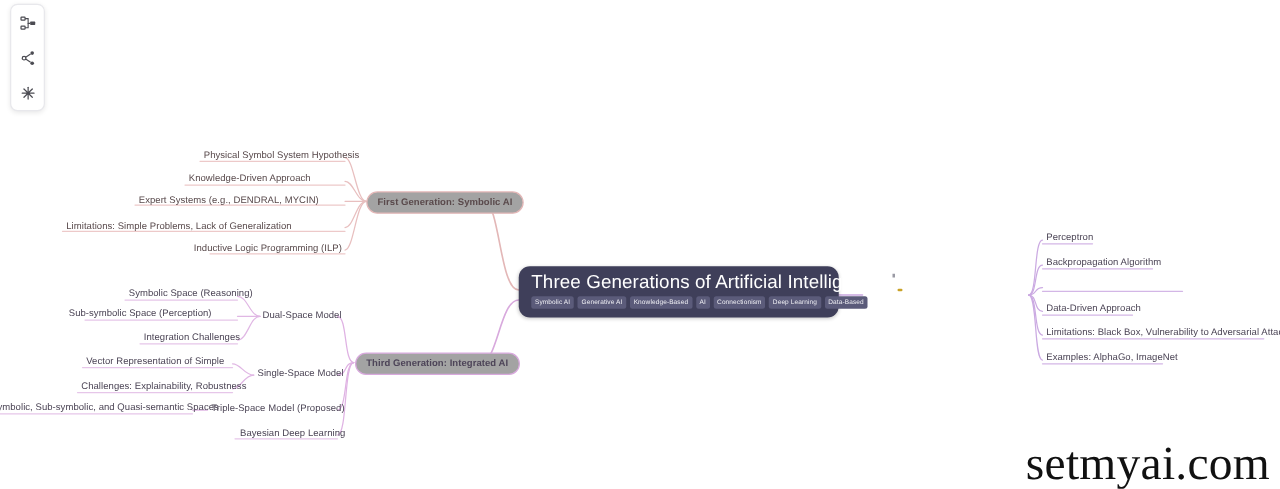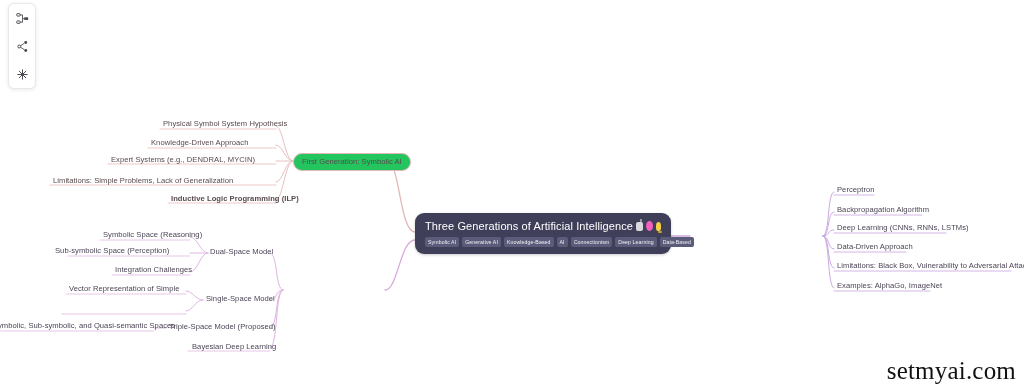--- a/index.html
+++ b/index.html
@@ -58,21 +58,21 @@
     position: absolute;
     left: 415px; top: 213px;
     width: 256px;
     padding: 6px 10px 7px 10px;
     background: #3f3f5a;
     border-radius: 9px;
     box-shadow: 0 1px 3px rgba(0,0,0,.20);
   }
   #root-title {
     color: #ffffff;
-    font-size: 11px;
+    font-size: 15px;
     line-height: 14px;
     letter-spacing: .1px;
     white-space: nowrap;
     display: flex;
     align-items: center;
     gap: 3px;
   }
   .emoji-dot {
     display: inline-block;
     width: 10px; height: 10px;
@@ -135,21 +135,22 @@
     font-size: 7.6px;
     line-height: 10px;
     color: #4a4a52;
     letter-spacing: .05px;
   }
   
   .pill {
     padding: 3px 8px;
     border-radius: 9px;
     border: 1px solid;
-    background: #22c55e;
+    background: #a3a3a3;
+    font-weight: bold;
   }
   
   .leaf {
     padding: 0 3px 2px 3px;
     background: transparent;
   }
   
   .sub {
     padding: 1px 4px 2px 4px;
   }
@@ -161,21 +162,21 @@
 
   .t-gen1 { color: #58494b; text-align: center; }
   .t-gen2 { color: #4b4455; }
   .t-gen3 { color: #4b4455; }
 
   
   #watermark {
     position: absolute;
     right: 8px; bottom: 2px;
     font-family: "Liberation Serif", serif;
-    font-size: 25px;
+    font-size: 38px;
     line-height: 36px;
     color: #111111;
     letter-spacing: .2px;
   }
 </style>
 </head>
 <body>
 
 <div id="canvas">
 
@@ -285,38 +286,39 @@
       <span class="tag">Data-Based</span>
     </div>
   </div>
 
   <div class="node pill c-gen1" style="left:293px; top:153px;">First Generation: Symbolic AI</div>
 
   <div class="node leaf t-gen1" style="left:160px; top:119px;">Physical Symbol System Hypothesis</div>
   <div class="node leaf t-gen1" style="left:148px; top:138px;">Knowledge-Driven Approach</div>
   <div class="node leaf t-gen1" style="left:50px; top:176px;">Limitations: Simple Problems, Lack of Generalization</div>
   <div class="node leaf t-gen1" style="left:108px; top:155px;">Expert Systems (e.g., DENDRAL, MYCIN)</div>
-  <div class="node leaf t-gen1" style="left:168px; top:194px;font-weight:bold;">Inductive Logic Programming (ILP)</div>
+  <div class="node leaf t-gen1" style="left:152px; top:194px;">Inductive Logic Programming (ILP)</div>
 
 
   <div class="node leaf t-gen2" style="left:834px; top:185px;">Perceptron</div>
   <div class="node leaf t-gen2" style="left:834px; top:205px;">Backpropagation Algorithm</div>
-  <div class="node leaf t-gen2" style="left:834px; top:223px;">Deep Learning (CNNs, RNNs, LSTMs)</div>
   <div class="node leaf t-gen2" style="left:834px; top:242px;">Data-Driven Approach</div>
   <div class="node leaf t-gen2" style="left:834px; top:261px;">Limitations: Black Box, Vulnerability to Adversarial Attacks</div>
   <div class="node leaf t-gen2" style="left:834px; top:281px;">Examples: AlphaGo, ImageNet</div>
 
+  <div class="node pill c-gen3" style="left:284px; top:282px;">Third Generation: Integrated AI</div>
 
   <div class="node sub t-gen3" style="left:206px; top:246px;">Dual-Space Model</div>
   <div class="node leaf t-gen3" style="left:100px; top:230px;">Symbolic Space (Reasoning)</div>
   <div class="node leaf t-gen3" style="left:52px; top:246px;">Sub-symbolic Space (Perception)</div>
   <div class="node leaf t-gen3" style="left:112px; top:265px;">Integration Challenges</div>
 
   <div class="node sub t-gen3" style="left:202px; top:293px;">Single-Space Model</div>
   <div class="node leaf t-gen3" style="left:66px; top:284px;">Vector Representation of Simple</div>
+  <div class="node leaf t-gen3" style="left:62px; top:304px;">Challenges: Explainability, Robustness</div>
 
   <div class="node sub t-gen3" style="left:165px; top:321px;">Triple-Space Model (Proposed)</div>
   <div class="node leaf t-gen3" style="left:-5px; top:321px;">ymbolic, Sub-symbolic, and Quasi-semantic Spaces</div>
 
   <div class="node sub t-gen3" style="left:188px; top:341px;">Bayesian Deep Learning</div>
 
   <div id="watermark">setmyai.com</div>
 
 </div>
 

